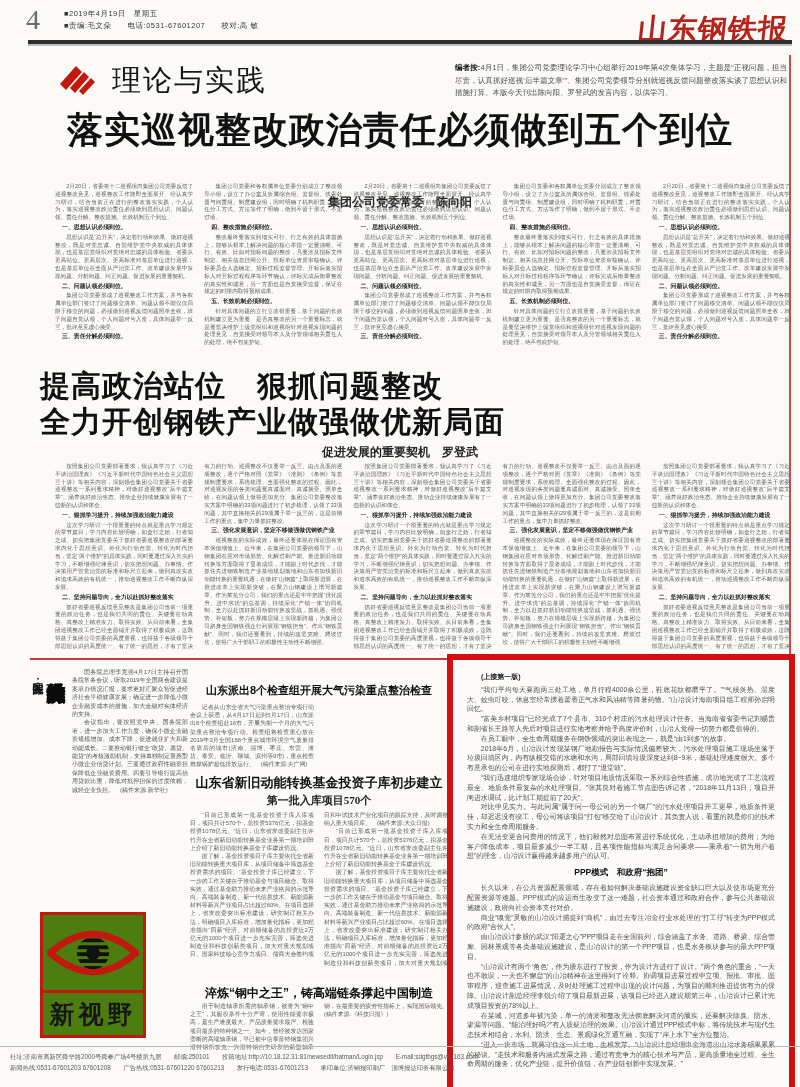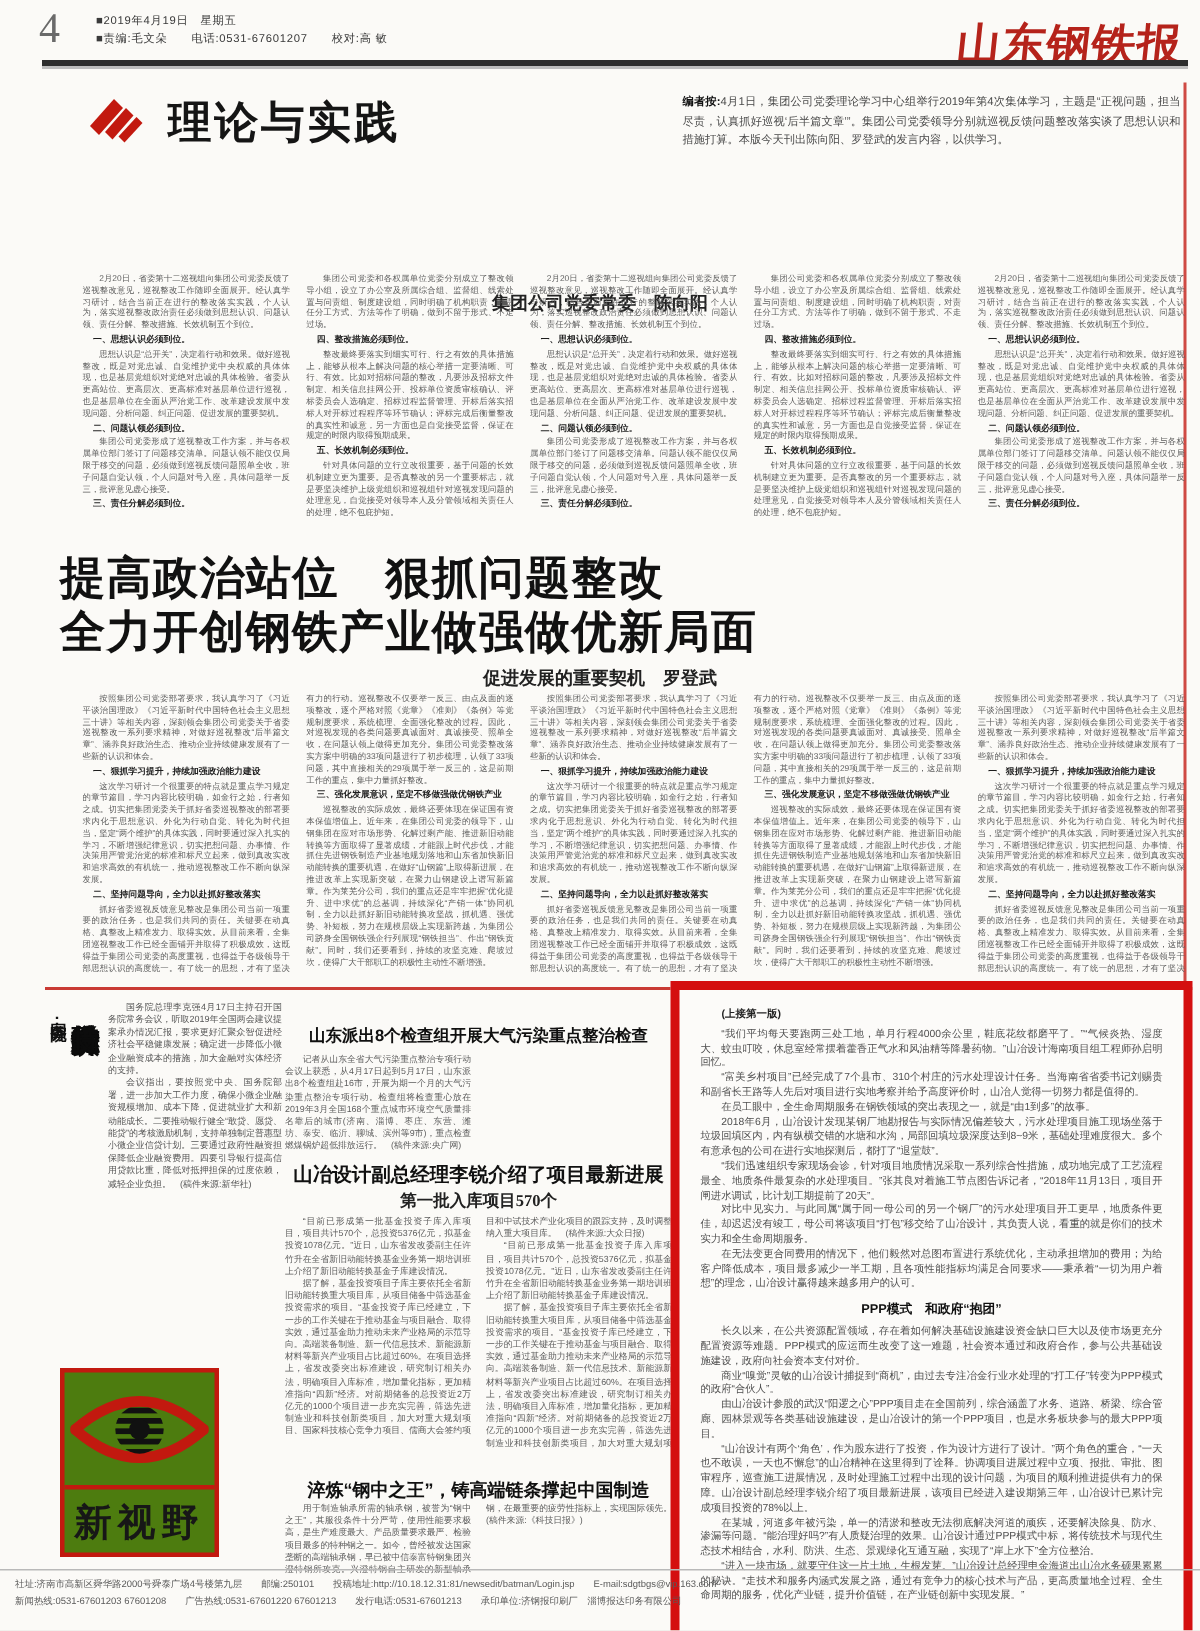--- a/index.html
+++ b/index.html
@@ -10,21 +10,21 @@
            font-size:28px;color:#6a6a6a;font-weight:400;}
   .hinfo{position:absolute;left:64px;top:8px;font-size:7.5px;line-height:12px;color:#3a3a3a;letter-spacing:.5px;}
   .masthead{position:absolute;right:12px;top:10px;font-family:"Liberation Serif","DejaVu Serif",serif;
             font-size:29px;font-weight:900;color:#b5231b;transform:skewX(-6deg);letter-spacing:1px;}
   .toprule{position:absolute;left:28px;right:8px;top:40px;height:4px;background:#2e2e2e;box-shadow:0 2px 0 #bdbdbd;}
   
   .redvert{position:absolute;width:2px;background:#cf4a44;}
   .redhor{position:absolute;height:2px;background:#c93a34;}
   
   .badge{position:absolute;left:58px;top:60px;display:flex;align-items:center;gap:12px;}
-  .badge .lbl{font-size:29px;font-weight:700;color:#151515;letter-spacing:2px;}
+  .badge .lbl{font-size:29px;font-weight:400;color:#151515;letter-spacing:2px;}
   
   .ednote{position:absolute;left:455px;top:62px;width:332px;font-size:7.5px;line-height:12.5px;
           color:#4a4a4a;text-align:justify;}
   .ednote b{color:#111;}
   
   .h1a{position:absolute;left:40px;right:40px;top:106px;text-align:center;font-size:36px;font-weight:900;
        color:#111;letter-spacing:1px;font-family:"Liberation Sans",sans-serif;}
   .by{position:absolute;left:0;right:0;text-align:center;font-size:12px;font-weight:700;color:#222;}
   .h2a{position:absolute;left:40px;right:40px;top:368px;text-align:left;font-size:30px;font-weight:900;
        color:#111;line-height:36px;letter-spacing:1px;}
@@ -89,20 +89,21 @@
         <polygon points="21,31 33,18 37,22 25,35" fill="#c2190f"></polygon>
       </svg>
     </span>
     <span class="lbl">理论与实践</span>
   </div>
 
   <div class="ednote">
     <b>编者按:</b><span>4月1日，集团公司党委理论学习中心组举行2019年第4次集体学习，主题是“正视问题，担当尽责，认真抓好巡视‘后半篇文章’”。集团公司党委领导分别就巡视反馈问题整改落实谈了思想认识和措施打算。本版今天刊出陈向阳、罗登武的发言内容，以供学习。</span>
   </div>
 
+  <div class="h1a">落实巡视整改政治责任必须做到五个到位</div>
   <div class="by" style="top:170px;margin-top:24px;">集团公司党委常委　陈向阳</div>
   <div class="cols5" style="top:183px;height:173px;">
       <p class="bp">2月20日，省委第十二巡视组向集团公司党委反馈了巡视整改意见，巡视整改工作随即全面展开。经认真学习研讨，结合当前正在进行的整改落实实践，个人认为，落实巡视整改政治责任必须做到思想认识、问题认领、责任分解、整改措施、长效机制五个到位。</p>
       <h4 class="bh">一、思想认识必须到位。</h4>
       <p class="bp">思想认识是“总开关”，决定着行动和效果。做好巡视整改，既是对党忠诚、自觉维护党中央权威的具体体现，也是基层党组织对党绝对忠诚的具体检验。省委从更高站位、更高层次、更高标准对基层单位进行巡视，也是基层单位在全面从严治党工作、改革建设发展中发现问题、分析问题、纠正问题、促进发展的重要契机。</p>
       <h4 class="bh">二、问题认领必须到位。</h4>
       <p class="bp">集团公司党委形成了巡视整改工作方案，并与各权属单位部门签订了问题移交清单。问题认领不能仅仅局限于移交的问题，必须做到巡视反馈问题照单全收，班子问题自觉认领，个人问题对号入座，具体问题举一反三，批评意见虚心接受。</p>
       <h4 class="bh">三、责任分解必须到位。</h4>
       <p class="bp">集团公司党委和各权属单位党委分别成立了整改领导小组，设立了办公室及所属综合组、监督组、线索处置与问责组、制度建设组，同时明确了机构职责，对责任分工方式、方法等作了明确，做到不留于形式、不走过场。</p>
       <h4 class="bh">四、整改措施必须到位。</h4>
@@ -185,21 +186,21 @@
       </svg>
     </div>
     <div class="name">新视野</div>
   </div>
 
   <div class="mid midhead" style="top:683px;font-size:11px;">山东派出8个检查组开展大气污染重点整治检查</div>
   <div class="mid cols2" style="top:703px;height:67px;">
       <p class="bp">记者从山东全省大气污染重点整治专项行动会议上获悉，从4月17日起到5月17日，山东派出8个检查组赴16市，开展为期一个月的大气污染重点整治专项行动。检查组将检查重心放在2019年3月全国168个重点城市环境空气质量排名靠后的城市(济南、淄博、枣庄、东营、潍坊、泰安、临沂、聊城、滨州等9市)，重点检查燃煤锅炉超低排放运行。　(稿件来源:央广网)</p>
     </div>
 
-  <div class="mid midhead" style="top:774px;font-size:13px;">山冶设计副总经理李锐介绍了项目最新进展</div>
+  <div class="mid midhead" style="top:774px;font-size:13px;">山东省新旧动能转换基金投资子库初步建立</div>
   <div class="mid midsub" style="top:791px;">第一批入库项目570个</div>
   <div class="mid cols2" style="top:811px;height:164px;">
       <p class="bp">“目前已形成第一批基金投资子库入库项目，项目共计570个，总投资5376亿元，拟基金投资1078亿元。”近日，山东省发改委副主任许竹升在全省新旧动能转换基金业务第一期培训班上介绍了新旧动能转换基金子库建设情况。</p>
       <p class="bp">据了解，基金投资项目子库主要依托全省新旧动能转换重大项目库，从项目储备中筛选基金投资需求的项目。“基金投资子库已经建立，下一步的工作关键在于推动基金与项目融合、取得实效，通过基金助力推动未来产业格局的示范导向。高端装备制造、新一代信息技术、新能源新材料等新兴产业项目占比超过60%。在项目选择上，省发改委突出标准建设，研究制订相关办法，明确项目入库标准，增加量化指标，更加精准指向“四新”经济。对前期储备的总投资近2万亿元的1000个项目进一步充实完善，筛选先进制造业和科技创新类项目，加大对重大规划项目、国家科技核心竞争力项目、儒商大会签约项目和中试技术产业化项目的跟踪支持，及时调整纳入重大项目库。　(稿件来源:大众日报)</p>
       <p class="bp">“目前已形成第一批基金投资子库入库项目，项目共计570个，总投资5376亿元，拟基金投资1078亿元。”近日，山东省发改委副主任许竹升在全省新旧动能转换基金业务第一期培训班上介绍了新旧动能转换基金子库建设情况。</p>
       <p class="bp">据了解，基金投资项目子库主要依托全省新旧动能转换重大项目库，从项目储备中筛选基金投资需求的项目。“基金投资子库已经建立，下一步的工作关键在于推动基金与项目融合、取得实效，通过基金助力推动未来产业格局的示范导向。高端装备制造、新一代信息技术、新能源新材料等新兴产业项目占比超过60%。在项目选择上，省发改委突出标准建设，研究制订相关办法，明确项目入库标准，增加量化指标，更加精准指向“四新”经济。对前期储备的总投资近2万亿元的1000个项目进一步充实完善，筛选先进制造业和科技创新类项目，加大对重大规划项目、国家科技核心竞争力项目、儒商大会签约项目和中试技术产业化项目的跟踪支持，及时调整纳入重大项目库。　(稿件来源:大众日报)</p>
     </div>
 
   <div class="mid midhead" style="top:985px;font-size:12px;">淬炼“钢中之王”，铸高端链条撑起中国制造</div>
   <div class="mid cols2" style="top:1002px;height:50px;">

